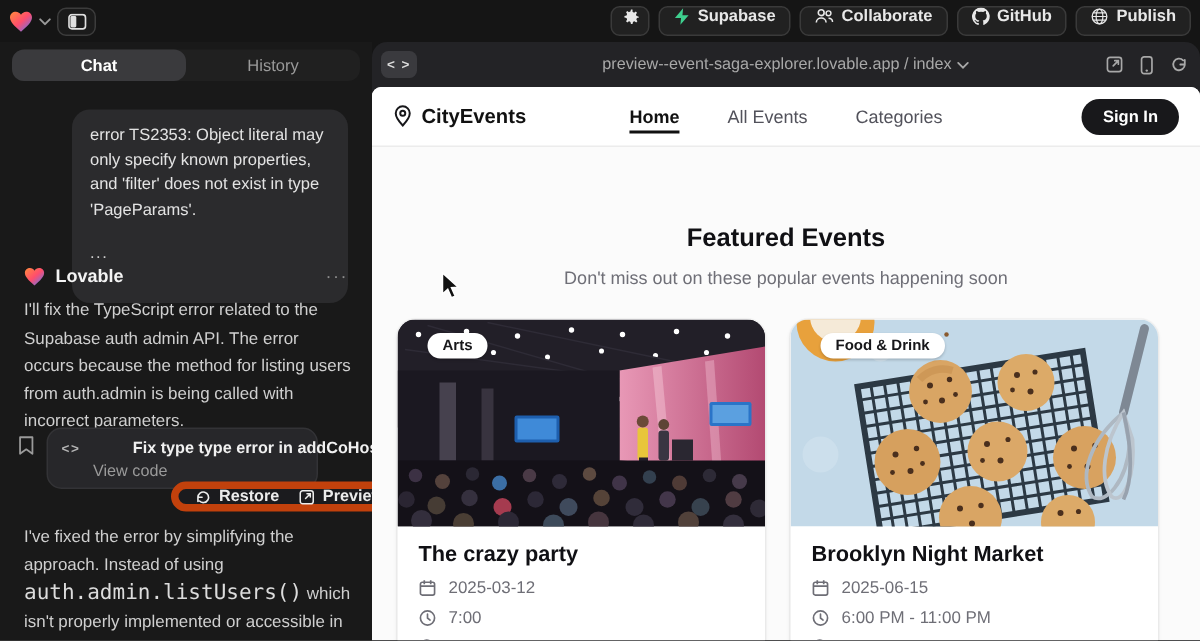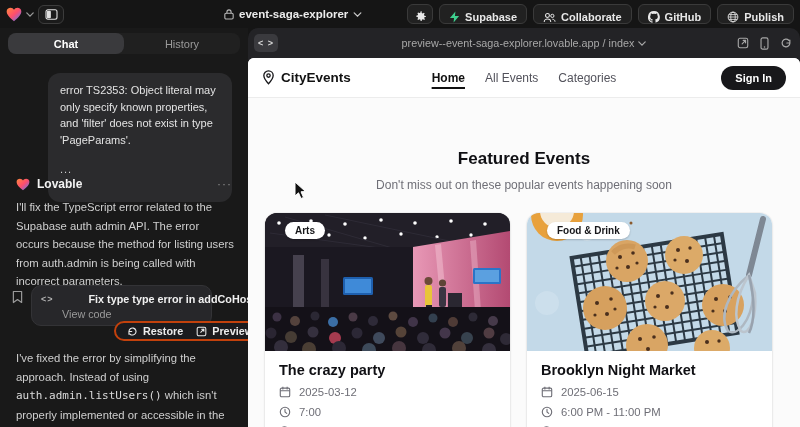--- a/index.html
+++ b/index.html
@@ -9,21 +9,21 @@
 
   
   .topbar { position:absolute; top:0; left:0; width:800px; height:28px;
     display:flex; align-items:center; padding:0 6px; background:#151515; }
   .tb-left { display:flex; align-items:center; gap:4px; }
   .panel-btn { width:26px; height:19px; border:1px solid #3c3c3c; border-radius:6px;
     display:flex; align-items:center; justify-content:center; background:#1b1b1b; }
   .tb-title { position:absolute; left:224px; top:0; height:28px; display:flex;
     align-items:center; gap:5px; color:#ececec; font-size:11.5px; font-weight:600; }
   .tb-right { position:absolute; right:6px; top:4px; display:flex; gap:6px; align-items:center; }
-  .tb-btn { height:20px; display:flex; align-items:flex-end; gap:5px; padding:0 9px;
+  .tb-btn { height:20px; display:flex; align-items:flex-start; gap:5px; padding:0 9px;
     background:#212121; border:1px solid #3a3a3a; border-radius:6px;
     color:#e8e8e8; font-size:11px; font-weight:600; }
   .tb-iconbtn { width:26px; height:20px; padding:0; justify-content:center; }
 
   
   .sidebar { position:absolute; left:0; top:28px; width:248px; height:399px;
     background:#191919; overflow:hidden; }
   .seg { position:absolute; left:8px; top:5px; width:232px; height:21px;
     background:#202020; border-radius:8px; display:flex; }
   .seg-item { flex:1; display:flex; align-items:center; justify-content:center;
@@ -32,32 +32,32 @@
   .bubble { position:absolute; left:48px; top:45px; width:184px; background:#2b2b2d;
     border-radius:12px; padding:9px 12px 24px; color:#e3e3e3; font-size:11px;
     line-height:16.5px; }
   .bubble .more { margin-top:13px; color:#cfcfcf; letter-spacing:1px; }
   .lov-row { position:absolute; left:16px; top:149px; width:216px; display:flex;
     align-items:center; gap:7px; }
   .lov-name { color:#f4f4f4; font-size:12px; font-weight:700; }
   .lov-menu { margin-left:auto; color:#8d8d8d; font-size:12px; letter-spacing:1px; }
   .para { position:absolute; left:16px; width:218px; color:#cfcfcf;
     font-size:11.3px; line-height:18.6px; }
-  .para code { font-family:"DejaVu Sans Mono", monospace; font-size:11px; color:#dcdcdc; }
+  .para code { font-family:"DejaVu Sans Mono", monospace; font-size:14px; color:#dcdcdc; }
   .p1 { top:170px; }
   .p2 { top:321px; height:106px; overflow:hidden; }
   .bookmark { position:absolute; left:12px; top:262px; }
   .toolcard { position:absolute; left:31px; top:257px; width:181px; height:41px;
     background:#27272a; border:1px solid #333336; border-radius:10px; padding:6px 9px; }
   .tc-row1 { display:flex; align-items:center; gap:6px; }
   .tc-title { color:#f0f0f0; font-size:10.8px; font-weight:700; flex:1; white-space:nowrap;padding-left:29px; }
   .tc-sub { color:#9a9a9a; font-size:10.8px; margin:2px 0 0 21px; }
   .pill { position:absolute; left:114px; top:293px; height:20px; display:flex;
     gap:13px; padding:0 11px; background:#1b1b1e;
-    border:2px solid #c2410c; border-radius:999px; }
+    border:5px solid #c2410c; border-radius:999px; }
   .pill-item { display:flex; align-items:center; gap:5px; color:#ececec;
     font-size:10.8px; font-weight:600; }
 
   
   .preview { position:absolute; left:248px; top:28px; width:552px; height:399px;
     background:#232326; border-radius:10px 10px 0 0; overflow:hidden; }
   .ptoolbar { position:relative; height:30px; display:flex; align-items:center; }
   .code-btn { position:absolute; left:6px; top:6px; width:24px; height:18px;
     background:#3a3a3e; border-radius:5px; display:flex; align-items:center;
     justify-content:center; color:#dcdcdc; font-size:9px; font-weight:700; letter-spacing:1px; }
@@ -67,21 +67,21 @@
     align-items:center; gap:11px; }
 
   
   .site { position:absolute; left:0; top:30px; width:552px; height:369px;
     background:#fbfbfb; border-radius:6px 6px 0 0; overflow:hidden; }
   .site-header { height:40px; background:#fff; border-bottom:1px solid #ececec;
     display:flex; align-items:center; position:relative; padding:0 14px; }
   .brand { display:flex; align-items:center; gap:6px; font-size:13.5px;
     font-weight:700; color:#111; }
   .nav { position:absolute; left:50%; transform:translateX(-50%); display:flex;
-    gap:20px; font-size:12px;justify-content:flex-end; }
+    gap:32px; font-size:12px;justify-content:flex-end; }
   .nav-item { color:#52525b; }
   .nav-item.active { color:#111; font-weight:600; text-decoration:underline;
     text-underline-offset:5px; text-decoration-thickness:1.5px; }
   .signin { margin-left:auto; background:#18181b; color:#fff; font-size:11px;
     font-weight:600; padding:6px 14px; border-radius:999px; border:none; }
   .section-title { margin-top:51px; text-align:center; font-size:17px;
     font-weight:700; color:#101014; }
   .section-sub { margin-top:9px; text-align:center; font-size:12px; color:#6f6f77; }
   .cards { display:flex; gap:17px; padding:21px 0 0 17px; }
   .card { width:245px; background:#fff; border-radius:12px; overflow:hidden;
@@ -124,30 +124,20 @@
           </svg>
       </span>
       <span class="panel-btn">
         <svg width="13" height="11" viewBox="0 0 16 14">
             <rect x="1" y="1" width="14" height="12" rx="2.5" stroke="#e0e0e0" stroke-width="1.4" fill="none"></rect>
             <rect x="2.2" y="2.2" width="5" height="9.6" rx="1.2" fill="#e0e0e0"></rect>
           </svg>
       </span>
     </div>
 
-    <div class="tb-title">
-      <svg width="10" height="12" viewBox="0 0 12 14">
-          <rect x="1" y="6" width="10" height="7" rx="1.5" stroke="#b9b9b9" stroke-width="1.3" fill="none"></rect>
-          <path d="M3.5 6V4.5a2.5 2.5 0 0 1 5 0V6" stroke="#b9b9b9" stroke-width="1.3" fill="none"></path>
-        </svg>
-      <span>event-saga-explorer</span>
-      <svg width="9" height="5" viewBox="0 0 10 6">
-          <path d="M1 1l4 4 4-4" stroke="#c9c9c9" stroke-width="1.5" fill="none" stroke-linecap="round"></path>
-        </svg>
-    </div>
 
     <div class="tb-right">
       <span class="tb-btn tb-iconbtn">
         <svg width="13" height="13" viewBox="0 0 20 20">
             <path fill="#e8e8e8" d="M10 6.5A3.5 3.5 0 1 0 10 13.5 3.5 3.5 0 0 0 10 6.5zm0 5.5a2 2 0 1 1 0-4 2 2 0 0 1 0 4zm8-1.2v-1.6l-2.1-.5a6 6 0 0 0-.6-1.5l1.1-1.8-1.2-1.2-1.8 1.1a6 6 0 0 0-1.5-.6L11.8 2h-1.6l-.5 2.2a6 6 0 0 0-1.5.6L6.4 3.7 5.2 4.9l1.1 1.8a6 6 0 0 0-.6 1.5L3.5 8.7v1.6l2.2.5c.1.5.3 1 .6 1.5l-1.1 1.8 1.2 1.2 1.8-1.1c.5.3 1 .5 1.5.6l.5 2.2h1.6l.5-2.2c.5-.1 1-.3 1.5-.6l1.8 1.1 1.2-1.2-1.1-1.8c.3-.5.5-1 .6-1.5l2.2-.5z"></path>
           </svg>
       </span>
       <span class="tb-btn">
         <svg width="11" height="12" viewBox="0 0 12 13">
             <path d="M7 .5 1 7.5h4.5L5 12.5l6-7H6.5L7 .5z" fill="#3ecf8e"></path>

